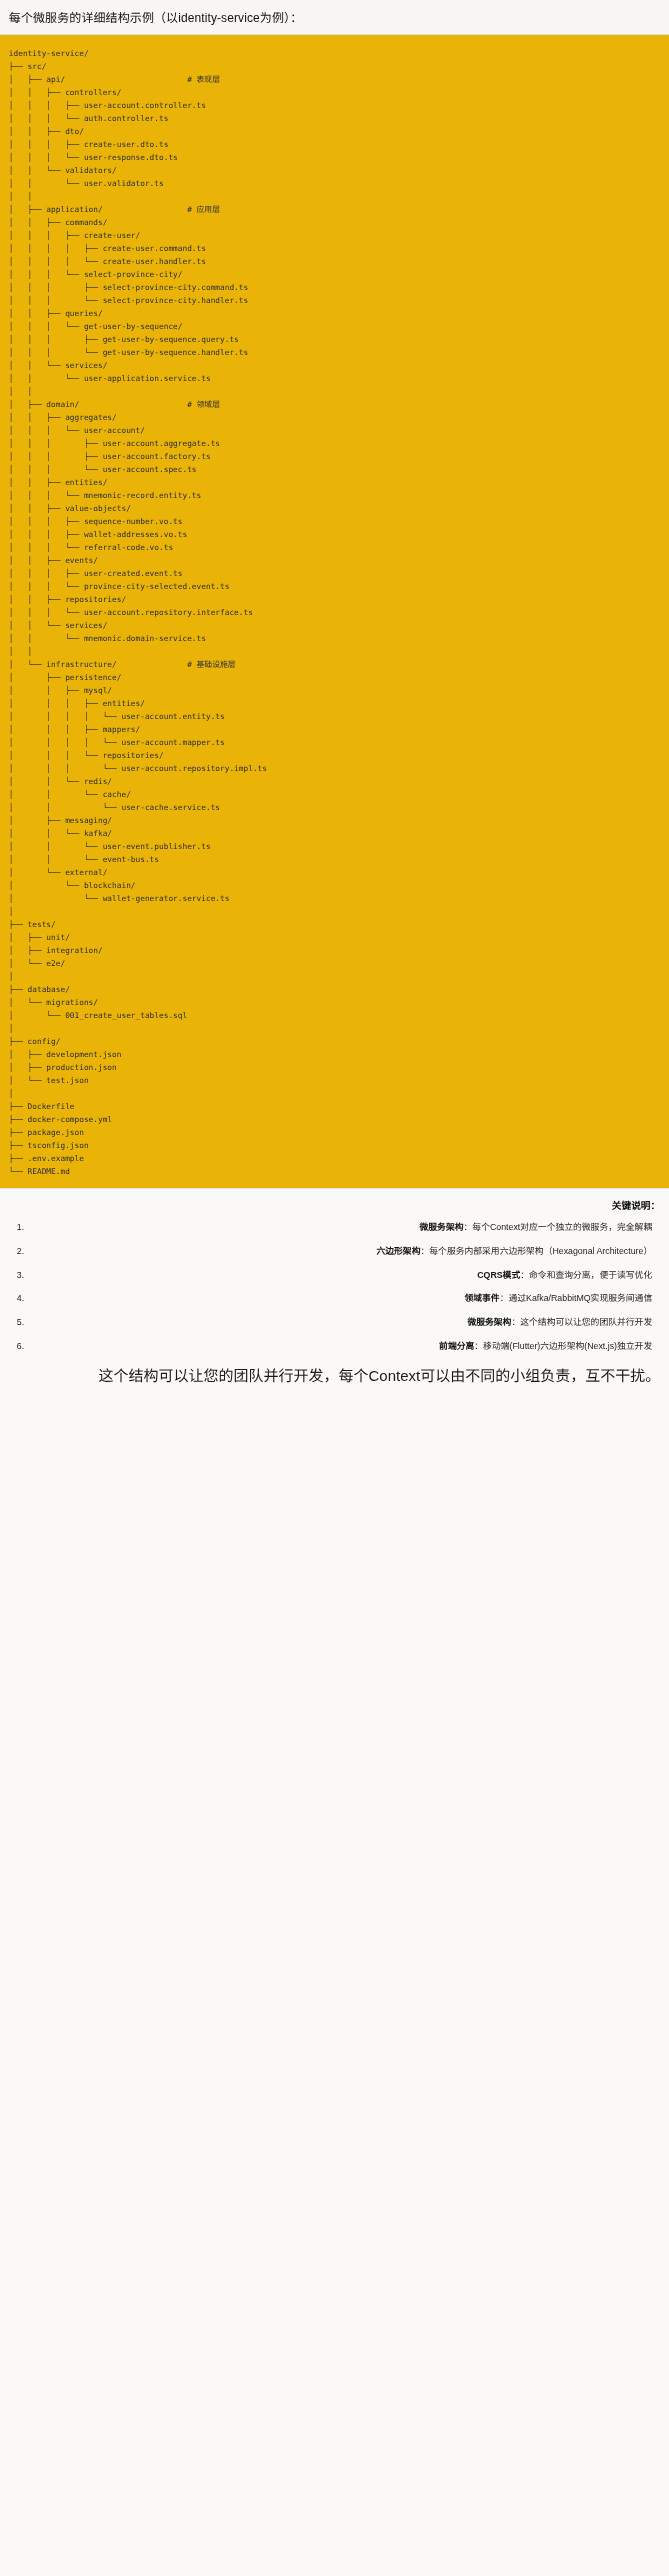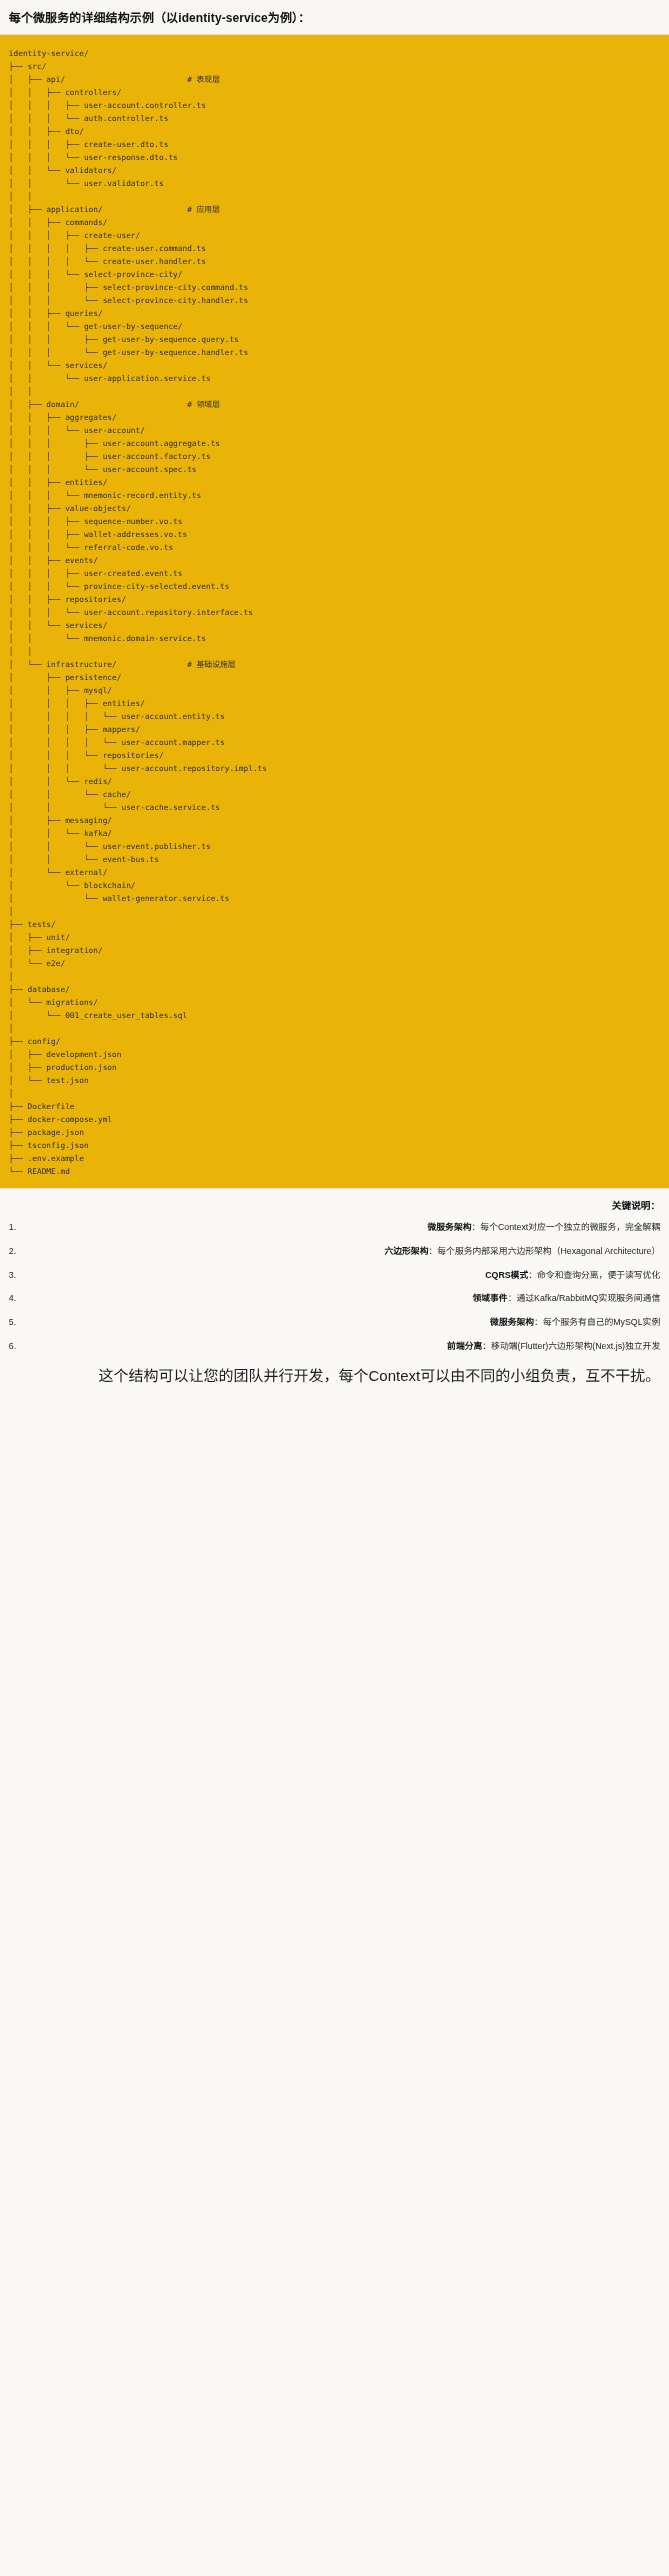--- a/index.html
+++ b/index.html
@@ -24,21 +24,21 @@
   
   .doc-header {
     box-sizing: border-box;
     width: 100%;
     padding: 8.8px 8.8px 7.5px 8.8px;
     background: #f8f7f4;
     border-bottom: 0.6px solid #e2e0dc;
   }
   .doc-title {
     font-size: 12px;
-    font-weight: bold;
+    font-weight: normal;
     line-height: 1.5;
     letter-spacing: 0.1px;
     color: #111111;
     margin: 0;
   }
 
   
   .tree-block {
     box-sizing: border-box;
     width: 100%;
@@ -67,21 +67,21 @@
   .keys-title {
     font-size: 9.7px;
     font-weight: bold;
     color: #121212;
     margin: 0 0 8.8px 0;
     line-height: 1.4;
   }
   ol.keys-list {
     list-style: none;
     counter-reset: keyitem;
-    margin: 0;
+    margin: 8px;
     padding: 0;
   }
   ol.keys-list > li {
     counter-increment: keyitem;
     font-size: 8.8px;
     line-height: 1.5;
     color: #1b1b1b;
     margin: 0 0 10.6px 0;
     padding-left: 13.8px;
     position: relative;
@@ -220,21 +220,21 @@
       <li>
         <span class="key-name">六边形架构</span><span class="key-sep">：</span><span class="key-desc">每个服务内部采用六边形架构（Hexagonal Architecture）</span>
       </li>
       <li>
         <span class="key-name">CQRS模式</span><span class="key-sep">：</span><span class="key-desc">命令和查询分离，便于读写优化</span>
       </li>
       <li>
         <span class="key-name">领域事件</span><span class="key-sep">：</span><span class="key-desc">通过Kafka/RabbitMQ实现服务间通信</span>
       </li>
       <li>
-        <span class="key-name">微服务架构</span><span class="key-sep">：</span><span class="key-desc">每个服务有自己的MySQL实例</span>
+        <span class="key-name">微服务架构</span><span class="key-sep">：</span><span class="key-desc">这个结构可以让您的团队并行开发</span>
       </li>
       <li>
         <span class="key-name">前端分离</span><span class="key-sep">：</span><span class="key-desc">移动端(Flutter)六边形架构(Next.js)独立开发</span>
       </li>
     </ol>
     <p class="closing-note">这个结构可以让您的团队并行开发，每个Context可以由不同的小组负责，互不干扰。</p>
   </div>
 
 </div>
 

